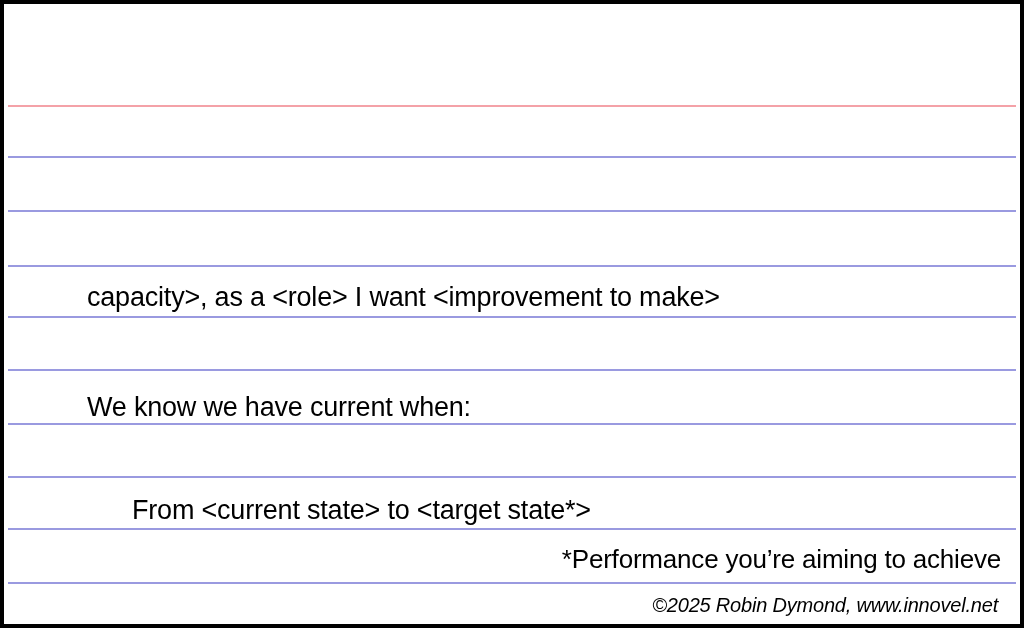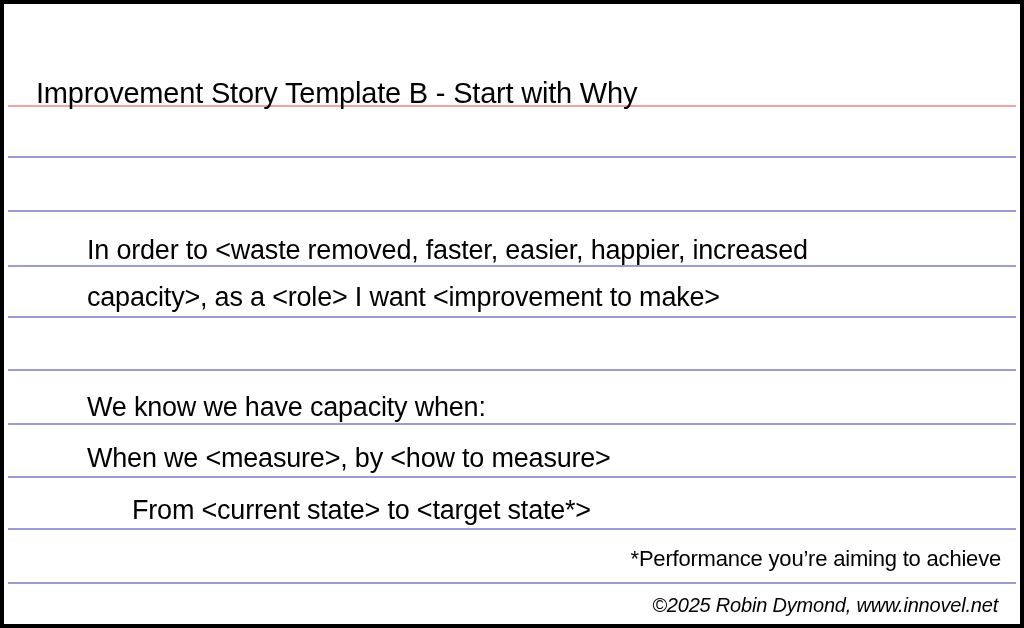--- a/index.html
+++ b/index.html
@@ -77,21 +77,21 @@
 
   .line-a { top: 231px; }
   .line-b { top: 278px; }
   .line-c { top: 388px; }
   .line-d { top: 439px; }
   .line-e { top: 491px; }
 
   .note {
     right: 19px;
     top: 541px;
-    font-size: 22px;
+    font-size: 26px;
     line-height: 28px;
   }
 
   .footer {
     right: 22px;
     top: 590px;
     font-size: 20px;
     line-height: 22px;
     font-style: italic;
   }
@@ -118,30 +118,27 @@
   <div class="rule" style="top:261px;"></div>
   <div class="rule" style="top:312px;"></div>
   <div class="rule" style="top:365px;"></div>
   <div class="rule" style="top:419px;"></div>
   <div class="rule" style="top:472px;"></div>
   <div class="rule" style="top:524px;"></div>
   <div class="rule" style="top:578px;"></div>
 
 
   <div class="layer">
-    <div class="txt title">Improvement Story Template B - Start with Why</div>
 
 
-    <div class="txt body-line l-indent1 line-a">In order to &lt;waste removed, faster, easier, happier, increased</div>
 
     <div class="txt body-line l-indent1 line-b">capacity&gt;, as a &lt;role&gt; I want &lt;improvement to make&gt;</div>
 
-    <div class="txt body-line l-indent1 line-c">We know we have capacity when:</div>
+    <div class="txt body-line l-indent1 line-c">We know we have current when:</div>
 
-    <div class="txt body-line l-indent1 line-d">When we &lt;measure&gt;, by &lt;how to measure&gt;</div>
 
     <div class="txt body-line l-indent2 line-e">From &lt;current state&gt; to &lt;target state*&gt;</div>
 
     <div class="txt note">*Performance you’re aiming to achieve</div>
 
     <div class="txt footer">©2025 Robin Dymond, www.innovel.net</div>
   </div>
 
 </div>
 

